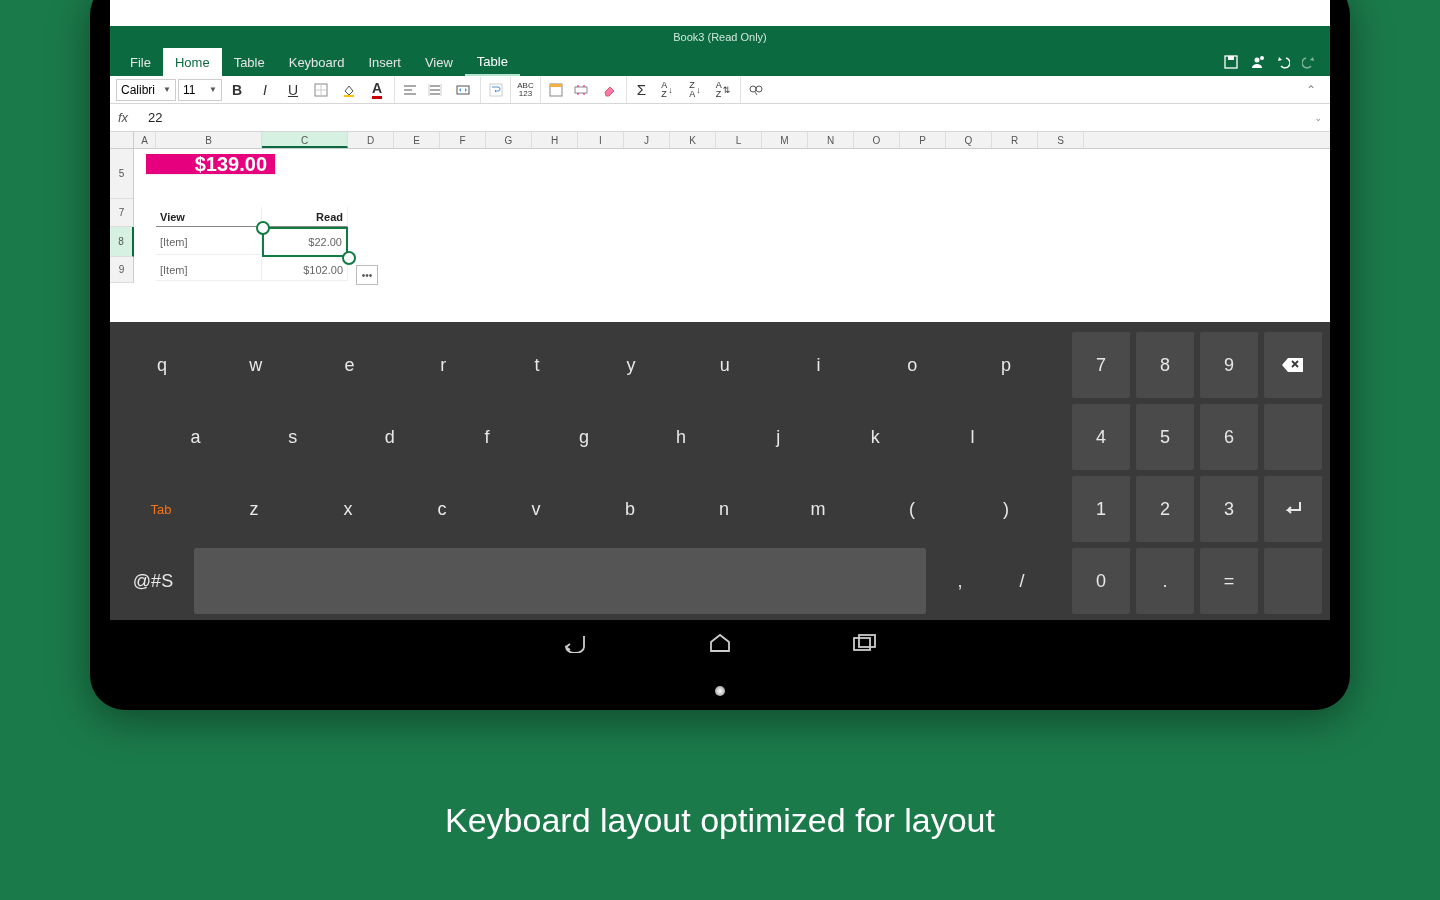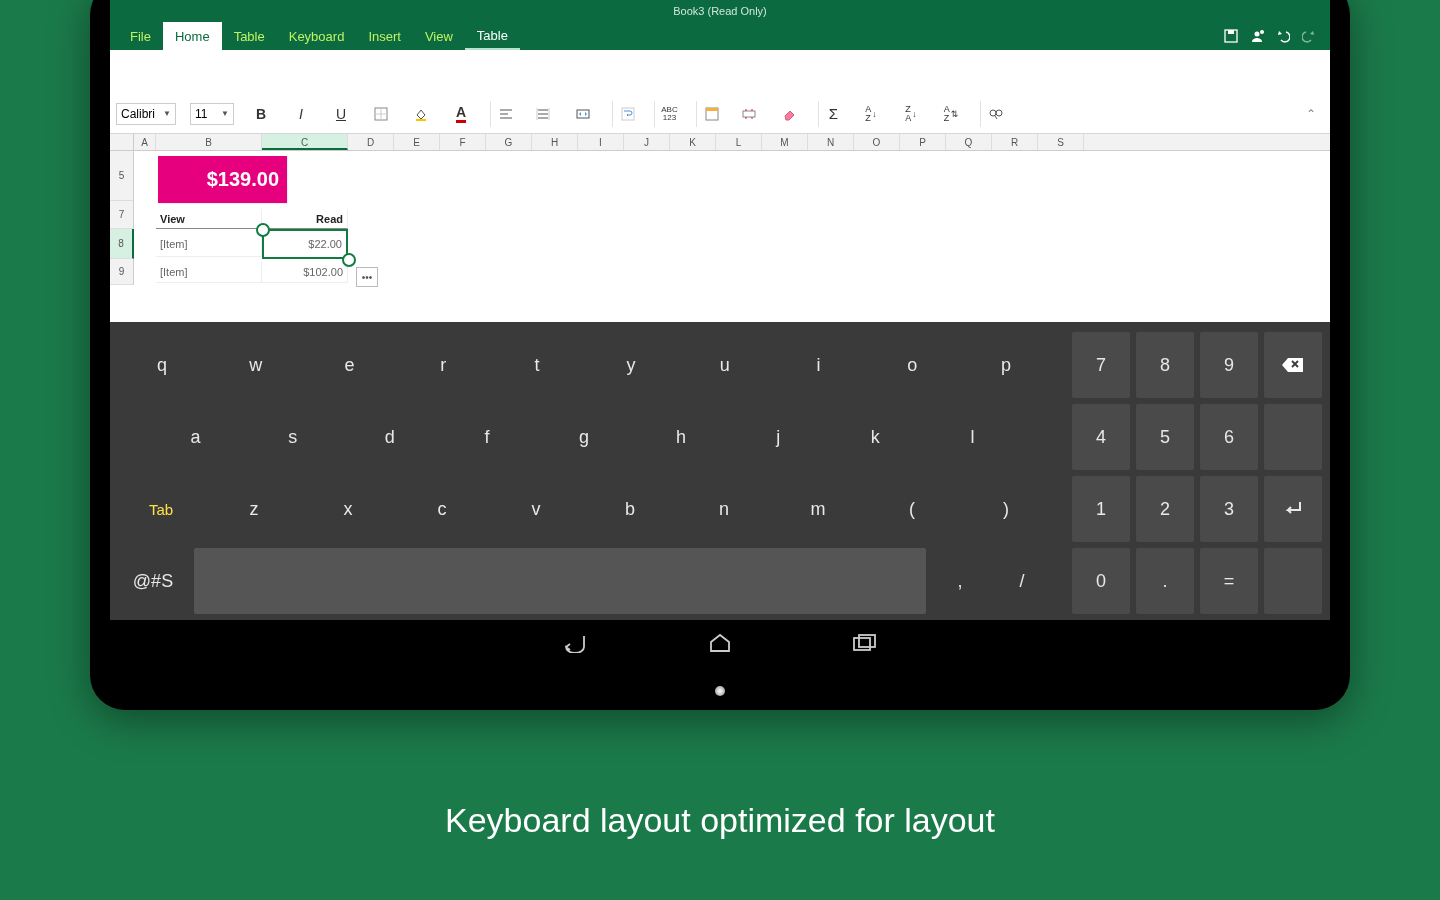--- a/index.html
+++ b/index.html
@@ -1,26 +1,26 @@
 <!DOCTYPE html>
 <html><head>
 <meta charset="utf-8">
 <style>
 * { margin:0; padding:0; box-sizing:border-box; font-family:"Segoe UI",Arial,sans-serif; }
 body { background:#1b7a4a; width:1440px; height:900px; overflow:hidden; position:relative; }
 .tablet { position:absolute; left:90px; top:-20px; width:1260px; height:730px; background:#000; border-radius:35px; padding:20px 20px 0 20px; box-shadow:0 10px 40px rgba(0,0,0,.4); }
 .screen { width:100%; height:620px; background:#fff; position:relative; overflow:hidden; }
-.titlebar { height:22px; background:#0b6a3f; color:#d0e8dc; font-size:11px; text-align:center; line-height:22px; }
+.titlebar { height:22px; background:#0b6a3f; color:#d0e8dc; font-size:11px; text-align:center; line-height:22px;margin-top:26px; }
 .menubar { height:28px; background:#0b6a3f; display:flex; align-items:stretch; padding:0 8px; }
-.menubar .tab { color:#bef264; font-size:13px; padding:0 12px; display:flex; align-items:center; cursor:pointer; }
+.menubar .tab { color:#e5e5e5; font-size:13px; padding:0 12px; display:flex; align-items:center; cursor:pointer; }
 .menubar .tab.active { background:#fff; color:#0b6a3f; }
 .menubar .tab.tablehl { background:#0b6a3f; color:#fff; border-bottom:2px solid #b5e3cd; }
 .menubar .sp { flex:1; }
 .menubar .ic { width:26px; display:flex; align-items:center; justify-content:center; color:#fff; }
-.toolbar { height:40px; background:#fff; border-bottom:1px solid #d6d6d6; display:flex; align-items:center; padding:0 6px; gap:14px;margin-top:44px; }
+.toolbar { height:28px; background:#fff; border-bottom:1px solid #d6d6d6; display:flex; align-items:center; padding:0 6px; gap:2px; }
 .fontsel { height:22px; border:1px solid #ccc; font-size:12px; padding:0 4px; display:flex; align-items:center; background:#fff; min-width:60px; justify-content:space-between; }
 .fontsel.small { min-width:44px; }
 .fontsel .arr { font-size:8px; color:#555; margin-left:6px; }
 .tbtn { width:26px; height:26px; display:flex; align-items:center; justify-content:center; font-size:14px; color:#333; }
 .tbtn.sep { border-left:1px solid #e2e2e2; margin-left:2px; padding-left:4px; }
 .fxbar { height:28px; background:#fff; border-bottom:1px solid #d6d6d6; display:flex; align-items:center; padding:0 8px; font-size:13px; }
 .fxbar .fx { font-style:italic; color:#555; width:30px; }
 .fxbar .fxval { flex:1; color:#222; }
 .fxbar .arr { font-size:9px; color:#888; }
 .colhdr { height:17px; background:#f2f2f2; border-bottom:1px solid #ccc; display:flex; }
@@ -41,21 +41,21 @@
 .sheetbar .add { width:26px; display:flex; align-items:center; justify-content:center; border-right:1px solid #ccc; font-size:16px; color:#555; }
 .sheetbar .sheet { padding:0 18px; display:flex; align-items:center; font-size:12px; color:#c2185b; border-bottom:2px solid #c2185b; background:#fff; }
 .sheetbar .sp { flex:1; }
 .sheetbar .stat { padding:0 10px; display:flex; align-items:center; font-size:11px; color:#555; background:#e8e8e8; }
 .sheetbar .stat b { color:#000; margin-left:4px; }
 .keyboard { position:absolute; left:0; right:0; top:322px; bottom:0; background:#3a3a3a; padding:10px 8px 0 8px; display:flex; flex-direction:column; }
 .krow { display:flex; flex:1; gap:6px; margin-bottom:6px; }
 .key { background:#3a3a3a; color:#e8e8e8; display:flex; align-items:center; justify-content:center; font-size:18px; border-radius:2px; }
 .key.alpha { flex:1; }
 .key.num { width:58px; background:#4a4a4a; }
-.key.wide { width:86px; font-size:15px; font-weight:500; color:#fde047; }
+.key.wide { width:86px; font-size:13px; font-weight:500; color:#f97316; }
 .key.space { flex:1; background:#555; }
 .key.bsp { width:58px; background:#4a4a4a; }
 .vgap { width:10px; }
 .navbar { height:46px; background:#000; display:flex; align-items:center; justify-content:center; gap:120px; }
 .navbar .nb { color:#ccc; font-size:20px; }
 .camdot { position:absolute; bottom:14px; left:50%; transform:translateX(-50%); width:10px; height:10px; background:radial-gradient(#fff,#888); border-radius:50%; }
 .caption { position:absolute; bottom:60px; left:0; right:0; text-align:center; color:#fff; font-size:34px; font-weight:300; }
 svg { display:block; }
 </style>
 </head>
@@ -199,20 +199,25 @@
             <circle cx="11" cy="6" r="3" fill="none" stroke="#555"></circle>
             <line x1="7" y1="9" x2="9" y2="12" stroke="#555"></line>
           </svg>
         </div>
       <div style="flex:1"></div>
       <div class="tbtn">
           <span style="font-size:12px;color:#888">⌃</span>
         </div>
     </div>
 
+    <div class="fxbar">
+      <span class="fx">fx</span>
+      <span class="fxval">22</span>
+      <span class="arr">⌄</span>
+    </div>
 
     <div class="colhdr">
       <div class="corner"></div>
       <div class="c" style="width:22px">A</div>
       <div class="c" style="width:106px">B</div>
       <div class="c sel" style="width:86px">C</div>
       <div class="c" style="width:46px">D</div>
       <div class="c" style="width:46px">E</div>
       <div class="c" style="width:46px">F</div>
       <div class="c" style="width:46px">G</div>
@@ -229,21 +234,21 @@
       <div class="c" style="width:46px">R</div>
       <div class="c" style="width:46px">S</div>
     </div>
 
     <div class="grid">
       <div class="rowh" style="top:0;height:50px">5</div>
       <div class="rowh" style="top:50px;height:28px">7</div>
       <div class="rowh" style="top:78px;height:30px;background:#d6f0e2;border-right:2px solid #0b6a3f">8</div>
       <div class="rowh" style="top:108px;height:26px">9</div>
 
-      <div class="cell bigpink" style="left:48px;top:5px;width:130px;height:48px">$139.00</div>
+      <div class="cell bigpink" style="left:36px;top:5px;width:130px;height:21px">$139.00</div>
 
       <div class="cell hdrcell" style="left:46px;top:58px;width:106px;height:20px">View</div>
       <div class="cell hdrcell" style="left:152px;top:58px;width:86px;height:20px;justify-content:flex-end">Read</div>
 
       <div class="cell itc" style="left:46px;top:80px;width:106px;height:26px">[Item]</div>
       <div class="cell costc selcell" style="left:152px;top:78px;width:86px;height:30px">$22.00</div>
       <div class="handle" style="left:146px;top:72px"></div>
       <div class="handle" style="left:232px;top:102px"></div>
 
       <div class="cell itc" style="left:46px;top:110px;width:106px;height:22px">[Item]</div>

